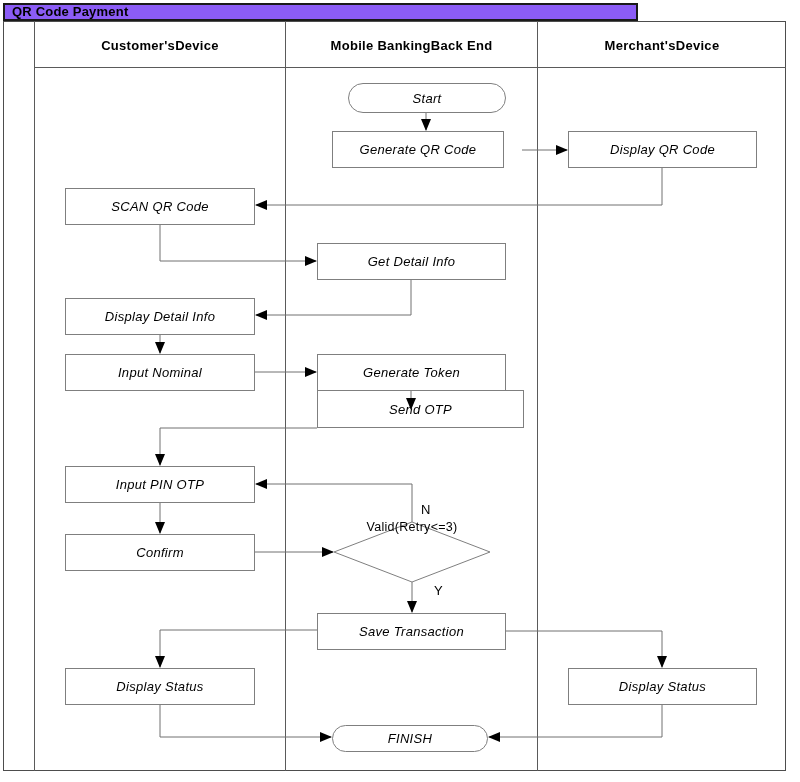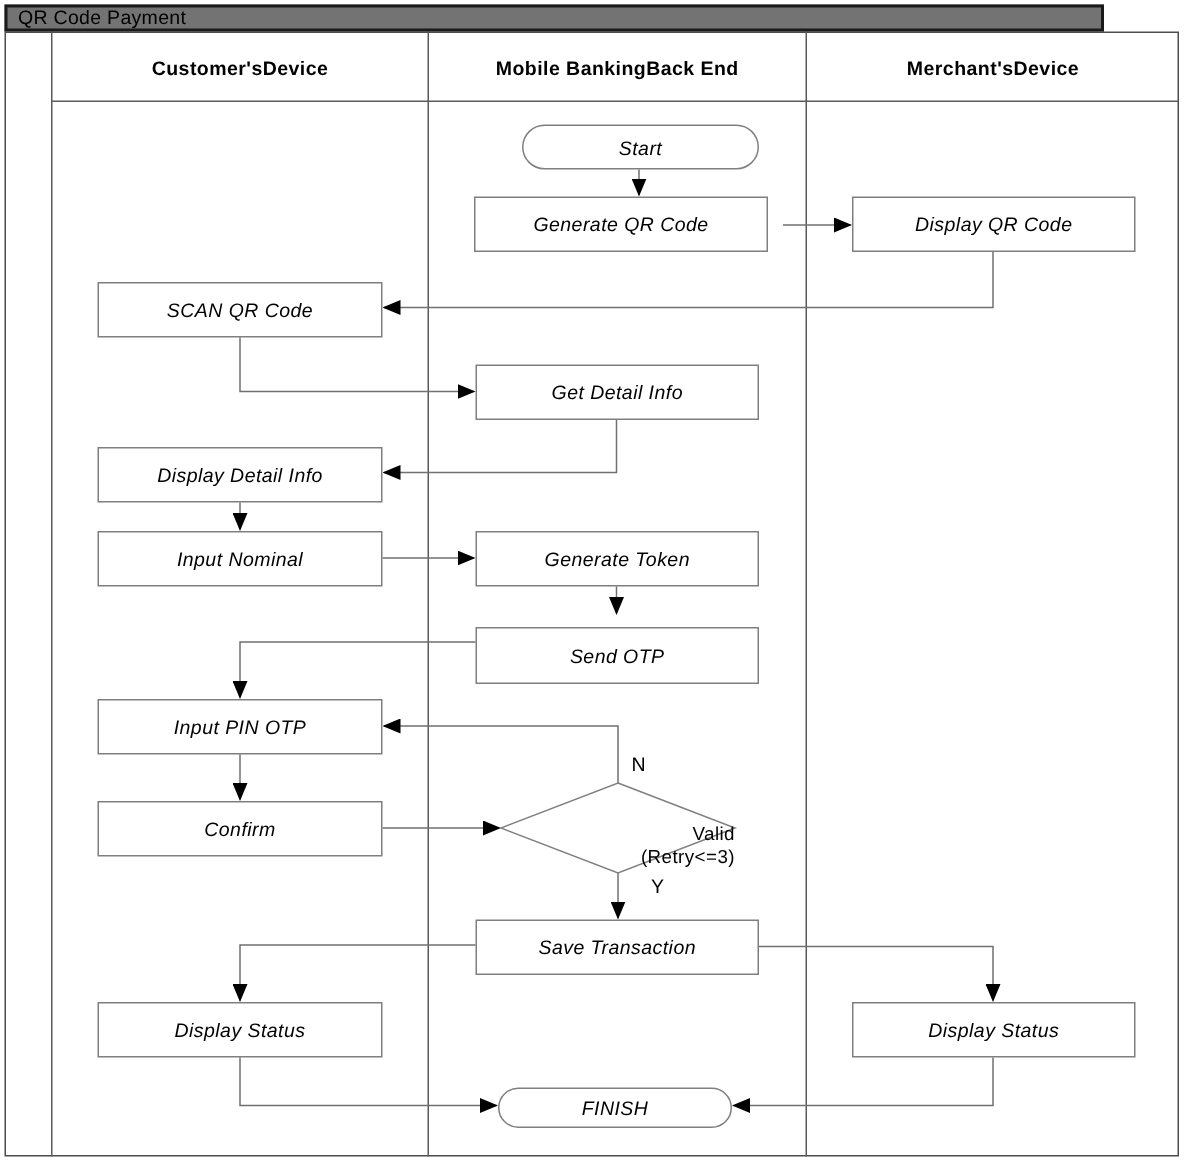--- a/index.html
+++ b/index.html
@@ -11,25 +11,25 @@
   .canvas {
     position: relative;
     width: 800px;
     height: 782px;
     background: #ffffff;
     overflow: hidden;
   }
   .title-bar {
     position: absolute;
     left: 3px; top: 3px;
-    width: 733px; height: 18px;
+    width: 635px; height: 18px;
     border: 2px solid #1a1a1a;
-    background: #737373;
-    font-size: 13px;
-    font-weight: normal;
+    background: #8b5cf6;
+    font-size: 13px;
+    font-weight: bold;
     line-height: 14px;
     padding-left: 7px;
     letter-spacing: 0.2px;
     z-index: 3;
   }
   .frame {
     position: absolute;
     left: 3px; top: 21px;
     width: 783px; height: 750px;
     border: 1px solid #4d4d4d;
@@ -75,25 +75,25 @@
     justify-content: center;
     font-size: 13px;
     letter-spacing: 0.3px;
     text-align: center;
     z-index: 4;
     font-style: italic;
   }
   .terminator { border-radius: 16px; }
   .diamond-label {
     position: absolute;
-    left: 334px; top: 534px;
+    left: 334px; top: 498px;
     width: 156px; height: 59px;
     display: flex;
-    flex-direction: column;
-    align-items: flex-end;
+    flex-direction: row;
+    align-items: center;
     justify-content: center;
     font-size: 12.5px;
     line-height: 15px;
     letter-spacing: 0.3px;
     text-align: center;
     z-index: 6;
   }
   .branch-label {
     position: absolute;
     font-size: 13px;
@@ -139,35 +139,35 @@
     <span>Mobile Banking</span>
     <span>Back End</span>
   </div>
   <div class="lane-header" style="left:538px; width:248px;">
     <span>Merchant's</span>
     <span>Device</span>
   </div>
 
   <div class="node terminator" style="left:348px; top:83px; width:158px; height:30px;">Start</div>
 
-  <div class="node" style="left:316px; top:131px; width:196px; height:37px;">Generate QR Code</div>
+  <div class="node" style="left:332px; top:131px; width:172px; height:37px;">Generate QR Code</div>
 
   <div class="node" style="left:568px; top:131px; width:189px; height:37px;">Display QR Code</div>
 
   <div class="node" style="left:65px; top:188px; width:190px; height:37px;">SCAN QR Code</div>
 
   <div class="node" style="left:317px; top:243px; width:189px; height:37px;">Get Detail Info</div>
 
   <div class="node" style="left:65px; top:298px; width:190px; height:37px;">Display Detail Info</div>
 
   <div class="node" style="left:65px; top:354px; width:190px; height:37px;">Input Nominal</div>
 
   <div class="node" style="left:317px; top:354px; width:189px; height:37px;">Generate Token</div>
 
-  <div class="node" style="left:317px; top:418px; width:189px; height:38px;">Send OTP</div>
+  <div class="node" style="left:317px; top:390px; width:207px; height:38px;">Send OTP</div>
 
   <div class="node" style="left:65px; top:466px; width:190px; height:37px;">Input PIN OTP</div>
 
   <div class="node" style="left:65px; top:534px; width:190px; height:37px;text-align:right;">Confirm</div>
 
   <div class="node" style="left:317px; top:613px; width:189px; height:37px;">Save Transaction</div>
 
   <div class="node" style="left:65px; top:668px; width:190px; height:37px;">Display Status</div>
 
   <div class="node" style="left:568px; top:668px; width:189px; height:37px;">Display Status</div>

